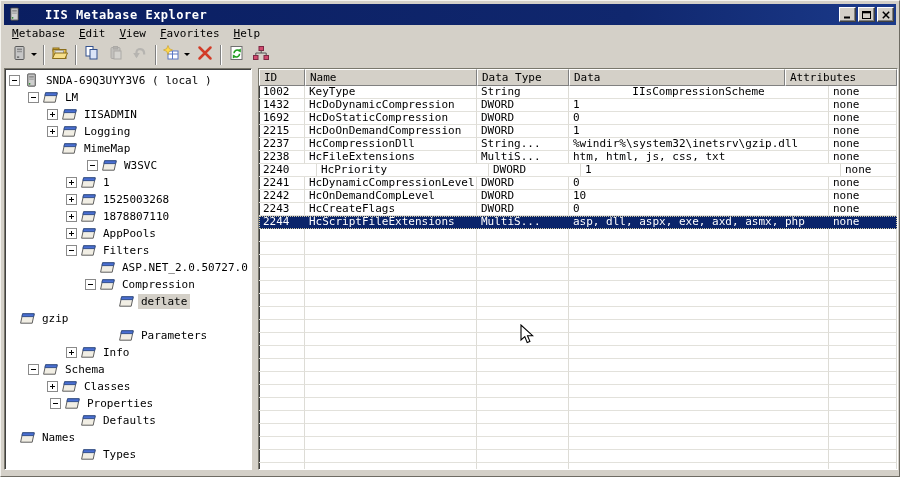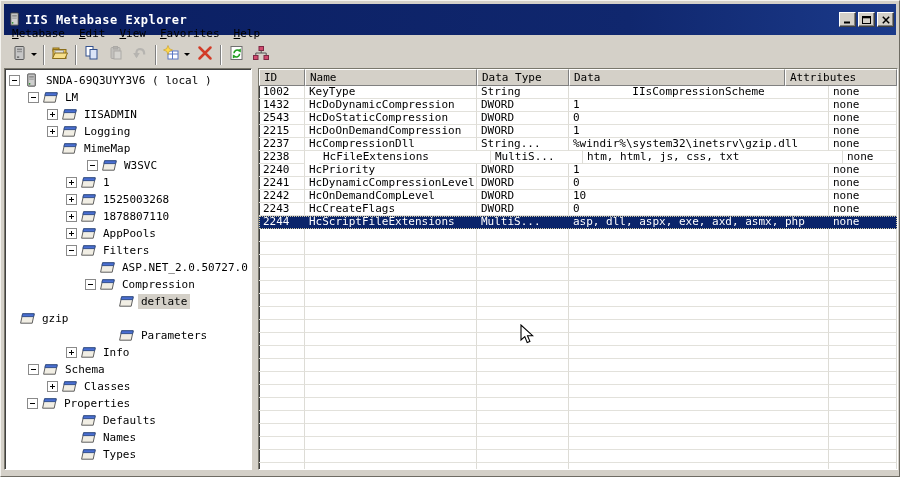--- a/index.html
+++ b/index.html
@@ -4,23 +4,23 @@
 <style>
   * { margin:0; padding:0; box-sizing:border-box; }
   html,body { background:#808080; }
   body { font-family:"DejaVu Sans Mono","Liberation Mono",monospace; font-size:11px; color:#000; }
 
   .window { position:relative; width:900px; height:477px; background:#d4d0c8;
             border-top:1px solid #f4f3ef; border-left:1px solid #f4f3ef;
             border-right:1px solid #6e6b63; border-bottom:1px solid #6e6b63; overflow:hidden; }
 
   
-  .titlebar { position:absolute; left:3px; top:3px; right:3px; height:31px;
+  .titlebar { position:absolute; left:3px; top:3px; right:3px; height:21px;
               background:linear-gradient(90deg,#0a1e61 0%,#10276e 70%,#1b3a8a 100%);
-              display:flex; align-items:center; padding:0 2px; }
+              display:flex; align-items:center; padding:0 2px;gap:20px; }
   .titlebar .app-icon { width:16px; height:16px; display:flex; align-items:center; justify-content:center; }
   .titlebar .title { color:#fff; font-weight:bold; font-size:12px; margin-left:3px; letter-spacing:0.5px; white-space:nowrap; }
   .win-buttons { margin-left:auto; display:flex; gap:2px; }
   .win-btn { width:17px; height:15px; background:#d4d0c8; display:flex; align-items:center; justify-content:center;
              border-top:1px solid #fff; border-left:1px solid #fff; border-right:1px solid #404040; border-bottom:1px solid #404040;
              box-shadow:inset -1px -1px 0 #808080; cursor:pointer; }
 
   
   .menubar { position:absolute; left:4px; top:23px; right:4px; height:18px; display:flex; align-items:center; }
   .menu-item { padding:1px 7px; cursor:default; white-space:nowrap; }
@@ -365,41 +365,41 @@
       <div class="tree-row" style="padding-left: 42px;">
         <span class="expander plus"></span>
         <span class="tree-icon">
           <svg width="17" height="13" viewBox="0 0 17 13">
             <path d="M3.6,1.8 L15.2,1.8 L13.2,11.2 L1.6,11.2 Z" fill="#f1eee4" stroke="#5f5f5f"></path>
             <path d="M3.6,1.8 L15.2,1.8 L14.6,4.6 L3,4.6 Z" fill="#4a6fd4" stroke="#33518e"></path>
           </svg>
         </span>
         <span class="tree-label">Classes</span>
       </div>
-      <div class="tree-row" style="padding-left: 22px;">
+      <div class="tree-row" style="padding-left: 45px;">
         <span class="expander"></span>
         <span class="tree-icon">
           <svg width="17" height="13" viewBox="0 0 17 13">
             <path d="M3.6,1.8 L15.2,1.8 L13.2,11.2 L1.6,11.2 Z" fill="#f1eee4" stroke="#5f5f5f"></path>
             <path d="M3.6,1.8 L15.2,1.8 L14.6,4.6 L3,4.6 Z" fill="#4a6fd4" stroke="#33518e"></path>
           </svg>
         </span>
         <span class="tree-label">Properties</span>
       </div>
       <div class="tree-row" style="padding-left: 61px;">
         <span class="exp-slot"></span>
         <span class="tree-icon">
           <svg width="17" height="13" viewBox="0 0 17 13">
             <path d="M3.6,1.8 L15.2,1.8 L13.2,11.2 L1.6,11.2 Z" fill="#f1eee4" stroke="#5f5f5f"></path>
             <path d="M3.6,1.8 L15.2,1.8 L14.6,4.6 L3,4.6 Z" fill="#4a6fd4" stroke="#33518e"></path>
           </svg>
         </span>
         <span class="tree-label">Defaults</span>
       </div>
-      <div class="tree-row" style="padding-left: 61px;">
+      <div class="tree-row" style="">
         <span class="exp-slot"></span>
         <span class="tree-icon">
           <svg width="17" height="13" viewBox="0 0 17 13">
             <path d="M3.6,1.8 L15.2,1.8 L13.2,11.2 L1.6,11.2 Z" fill="#f1eee4" stroke="#5f5f5f"></path>
             <path d="M3.6,1.8 L15.2,1.8 L14.6,4.6 L3,4.6 Z" fill="#4a6fd4" stroke="#33518e"></path>
           </svg>
         </span>
         <span class="tree-label">Names</span>
       </div>
       <div class="tree-row" style="padding-left: 61px;">
@@ -432,21 +432,21 @@
           <div class="td" style="flex: 1 1 0%;">none</div>
         </div>
         <div class="trow">
           <div class="td" style="width: 46px;">1432</div>
           <div class="td" style="width: 172px;">HcDoDynamicCompression</div>
           <div class="td" style="width: 92px;">DWORD</div>
           <div class="td" style="width: 260px;">1</div>
           <div class="td" style="flex: 1 1 0%;">none</div>
         </div>
         <div class="trow">
-          <div class="td" style="width: 46px;">2543</div>
+          <div class="td" style="width: 46px;">1692</div>
           <div class="td" style="width: 172px;">HcDoStaticCompression</div>
           <div class="td" style="width: 92px;">DWORD</div>
           <div class="td" style="width: 260px;">0</div>
           <div class="td" style="flex: 1 1 0%;">none</div>
         </div>
         <div class="trow">
           <div class="td" style="width: 46px;">2215</div>
           <div class="td" style="width: 172px;">HcDoOnDemandCompression</div>
           <div class="td" style="width: 92px;">DWORD</div>
           <div class="td" style="width: 260px;">1</div>
@@ -454,27 +454,27 @@
         </div>
         <div class="trow">
           <div class="td" style="width: 46px;">2237</div>
           <div class="td" style="width: 172px;">HcCompressionDll</div>
           <div class="td" style="width: 92px;">String...</div>
           <div class="td" style="width: 260px;">%windir%\system32\inetsrv\gzip.dll</div>
           <div class="td" style="flex: 1 1 0%;">none</div>
         </div>
         <div class="trow">
           <div class="td" style="width: 46px;">2238</div>
-          <div class="td" style="width: 172px; margin-left: 14px;">HcFileExtensions</div>
+          <div class="td" style="width: 172px;">HcFileExtensions</div>
           <div class="td" style="width: 92px;">MultiS...</div>
           <div class="td" style="width: 260px;">htm, html, js, css, txt</div>
           <div class="td" style="flex: 1 1 0%;">none</div>
         </div>
         <div class="trow">
-          <div class="td" style="width: 46px;">2240</div>
+          <div class="td" style="width: 58px;">2240</div>
           <div class="td" style="width: 172px;">HcPriority</div>
           <div class="td" style="width: 92px;">DWORD</div>
           <div class="td" style="width: 260px;">1</div>
           <div class="td" style="flex: 1 1 0%;">none</div>
         </div>
         <div class="trow">
           <div class="td" style="width: 46px;">2241</div>
           <div class="td" style="width: 172px;">HcDynamicCompressionLevel</div>
           <div class="td" style="width: 92px;">DWORD</div>
           <div class="td" style="width: 260px;">0</div>

